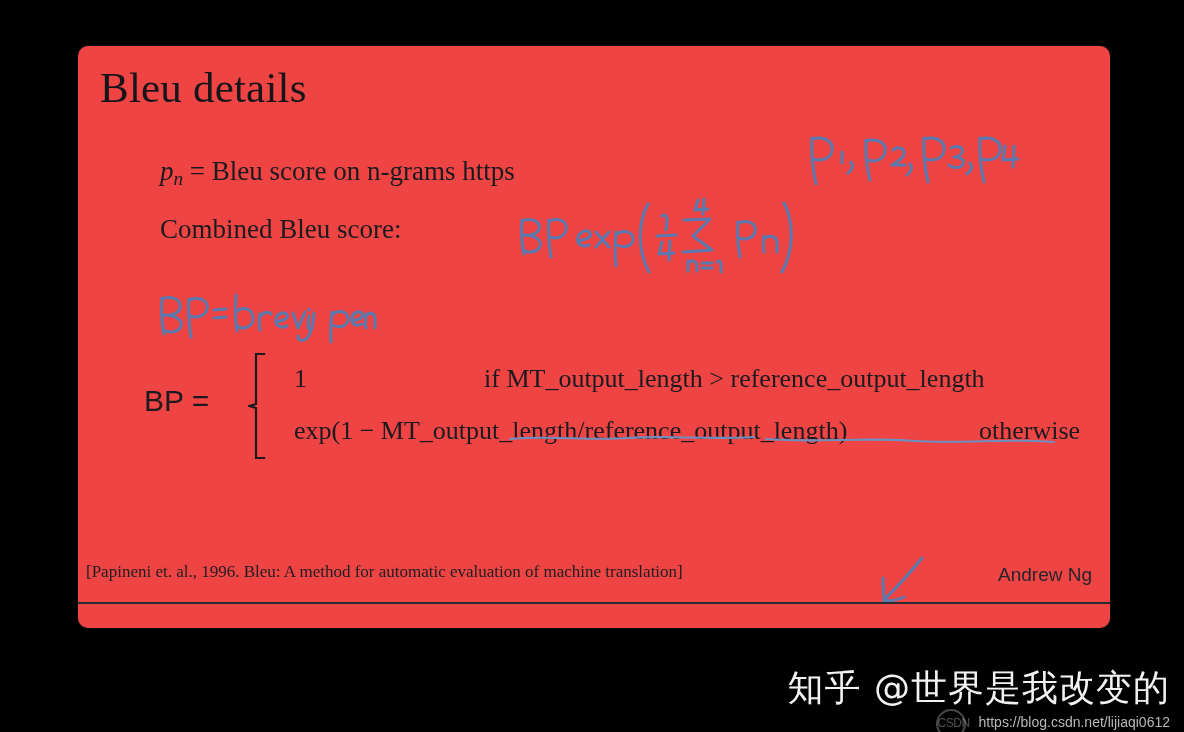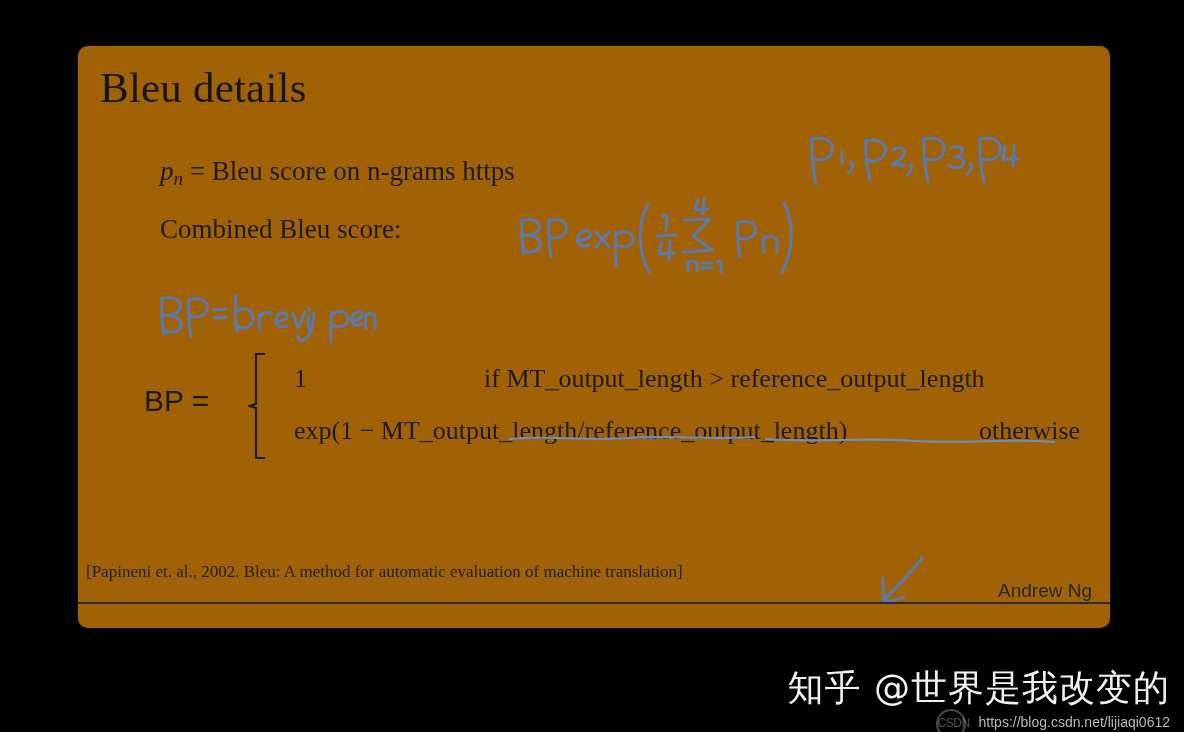--- a/index.html
+++ b/index.html
@@ -15,21 +15,21 @@
     font-family: "Liberation Serif", serif;
   }
 
   
   #slide-card {
     position: absolute;
     left: 78px;
     top: 46px;
     width: 1032px;
     height: 582px;
-    background: #a16207;
+    background: #ef4444;
     border-radius: 10px;
     overflow: hidden;
     box-shadow: 0 0 0 1px rgba(255,255,255,0.05);
   }
 
   
   #slide-title {
     position: absolute;
     left: 22px;
     top: 18px;
@@ -145,21 +145,20 @@
     white-space: nowrap;
   }
   #presenter {
     position: absolute;
     right: 18px;
     top: 518px;
     font-family: "Liberation Sans", sans-serif;
     font-size: 19px;
     color: #25252a;
     white-space: nowrap;
-    margin-top: 16px;
   }
 
   
   #watermark {
     position: absolute;
     right: 14px;
     top: 652px;
     text-align: right;
   }
   #wm-main {
@@ -362,21 +361,21 @@
     <svg width="60" height="58" viewBox="0 0 60 58">
       <g fill="none" stroke="#5b7bb0" stroke-width="3" stroke-linecap="round" stroke-linejoin="round">
         <path d="M48 4 C 40 14, 26 30, 10 46"></path>
         <path d="M9 24 C 9 34, 10 42, 10 46"></path>
         <path d="M10 47 C 18 47, 26 45, 30 43"></path>
       </g>
     </svg>
   </div>
 
   <div id="footer-rule"></div>
-  <div id="citation">[Papineni et. al., 2002. Bleu: A method for automatic evaluation of machine translation]</div>
+  <div id="citation">[Papineni et. al., 1996. Bleu: A method for automatic evaluation of machine translation]</div>
   <div id="presenter">Andrew Ng</div>
 
 </div>
 
 <div id="watermark">
   <div id="wm-main">知乎 @世界是我改变的</div>
   <div id="wm-url">
     <span>https://blog.csdn.net/lijiaqi0612</span>
     <span id="wm-csdn-badge">CSDN</span>
   </div>

